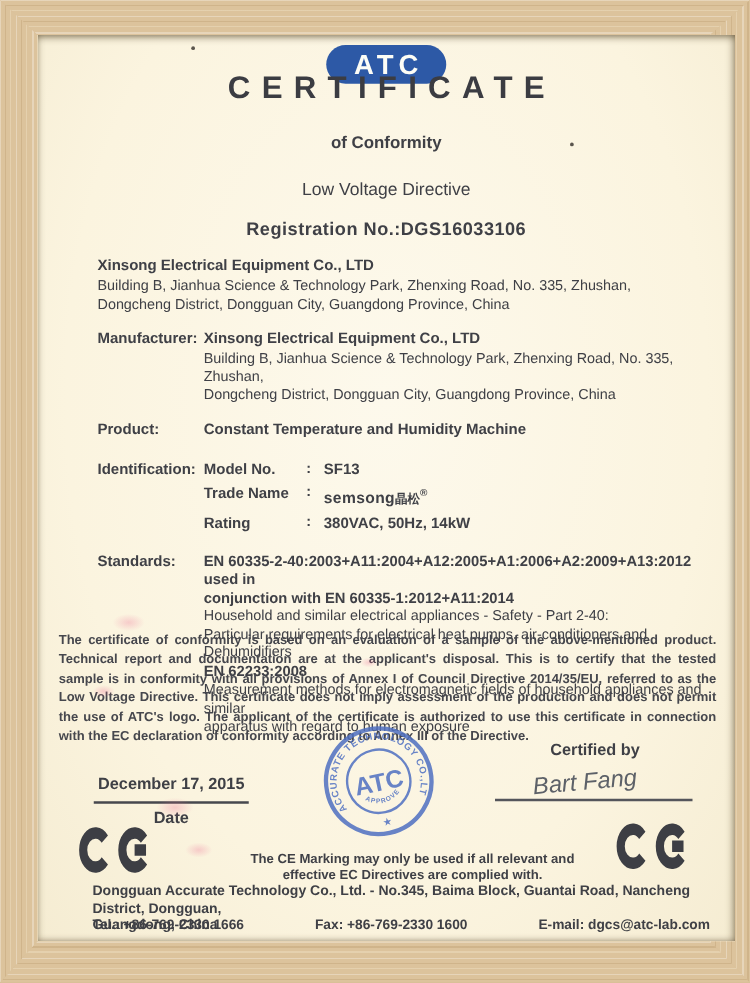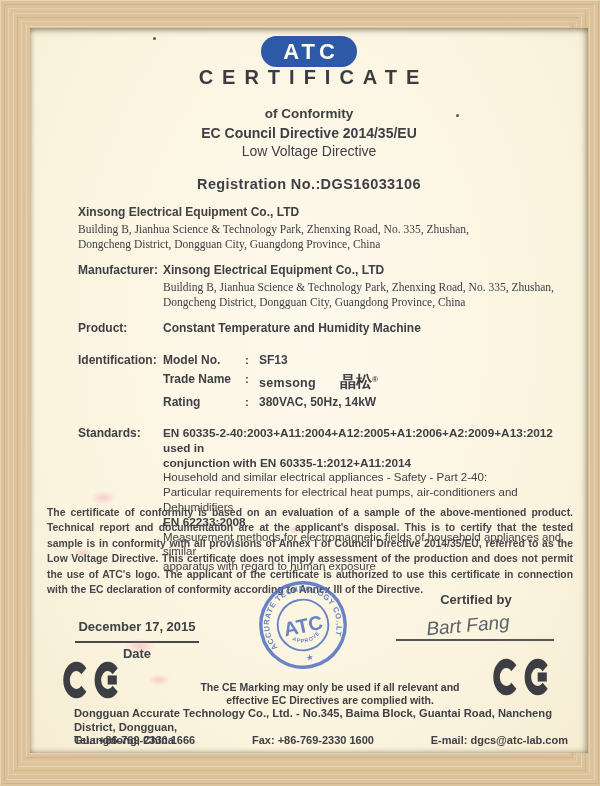--- a/index.html
+++ b/index.html
@@ -37,40 +37,40 @@
       inset 4px 0 5px -3px rgba(75,58,28,.30);
     color:#3f4046;
   }
   .abs{position:absolute;}
   .ctr{left:0;width:100%;text-align:center;}
   
   .logo-pill{top:8px;left:50%;transform:translateX(-50%);
     width:96px;height:31px;border-radius:17px;background:#2d59a6;
     display:flex;align-items:center;justify-content:center;}
   .logo-pill span{color:#fdfdf6;font-weight:800;font-size:22px;letter-spacing:4px;padding-left:4px;}
-  .title{top:38px;font-size:20px;font-weight:700;letter-spacing:9px;padding-left:9px;
+  .title{top:28px;font-size:25px;font-weight:700;letter-spacing:9px;padding-left:9px;
     box-sizing:border-box;color:#3b3c42;}
   .subtitle{top:78px;font-size:13.5px;font-weight:700;}
   .dir1{top:97px;font-size:14px;font-weight:700;}
   .dir2{top:115px;font-size:14px;font-weight:400;}
   .registration{top:148px;font-size:14.5px;font-weight:700;letter-spacing:.4px;}
   
   .fields{top:177px;left:48px;right:12px;font-size:11.5px;}
   .frow{display:flex;margin-bottom:12px;}
   .flabel{width:85px;flex:none;font-weight:700;font-size:12px;}
   .fvalue{flex:1;}
   .company{font-weight:700;font-size:12px;margin-bottom:3px;}
-  .addr{line-height:14.5px;font-family:Liberation Serif, serif;}
+  .addr{line-height:14.5px;}
   .frow.product{margin-bottom:15px;}
   .id-row{display:flex;margin-bottom:4px;line-height:15px;}
   .id-name{width:82px;flex:none;font-weight:700;font-size:12px;}
   .id-colon{width:14px;flex:none;font-weight:700;}
   .id-val{font-weight:700;font-size:12px;}
   .brand-latin{font-weight:800;font-size:12.5px;letter-spacing:.3px;text-align:center;}
-  .brand-cjk{font-weight:800;font-size:16px;margin-left:24px;}
+  .brand-cjk{font-weight:800;font-size:10px;}
   .brand-reg{font-size:8px;vertical-align:super;}
   .std-line{line-height:14.8px;}
   .std-line.b{font-weight:700;font-size:11.8px;}
   
   .paragraph{top:477px;left:17px;right:15px;font-size:10.4px;font-weight:700;
     line-height:15.4px;text-align:justify;color:#46474d;}
   
   .stamp{left:227px;top:551px;width:92px;height:92px;transform:rotate(-12deg);opacity:.85;}
   .certified{left:368px;top:564px;width:156px;text-align:center;font-size:13px;font-weight:700;}
   .signature{left:376px;top:577px;width:140px;height:36px;}
@@ -102,21 +102,20 @@
   <div class="wood left grain-v"></div>
   <div class="wood right grain-v"></div>
 
   <div class="paper">
 
     <div class="abs logo-pill">
       <span>ATC</span>
     </div>
     <div class="abs ctr title">CERTIFICATE</div>
     <div class="abs ctr subtitle">of Conformity</div>
-    <div class="abs ctr dir1">EC Council Directive 2014/35/EU</div>
     <div class="abs ctr dir2">Low Voltage Directive</div>
     <div class="abs ctr registration">Registration No.:DGS16033106</div>
 
     <div class="abs fields">
 
       <div class="frow">
         <div class="fvalue">
           <div class="company">Xinsong Electrical Equipment Co., LTD</div>
           <div class="addr">Building B, Jianhua Science &amp; Technology Park, Zhenxing Road, No. 335, Zhushan,</div>
           <div class="addr">Dongcheng District, Dongguan City, Guangdong Province, China</div>

